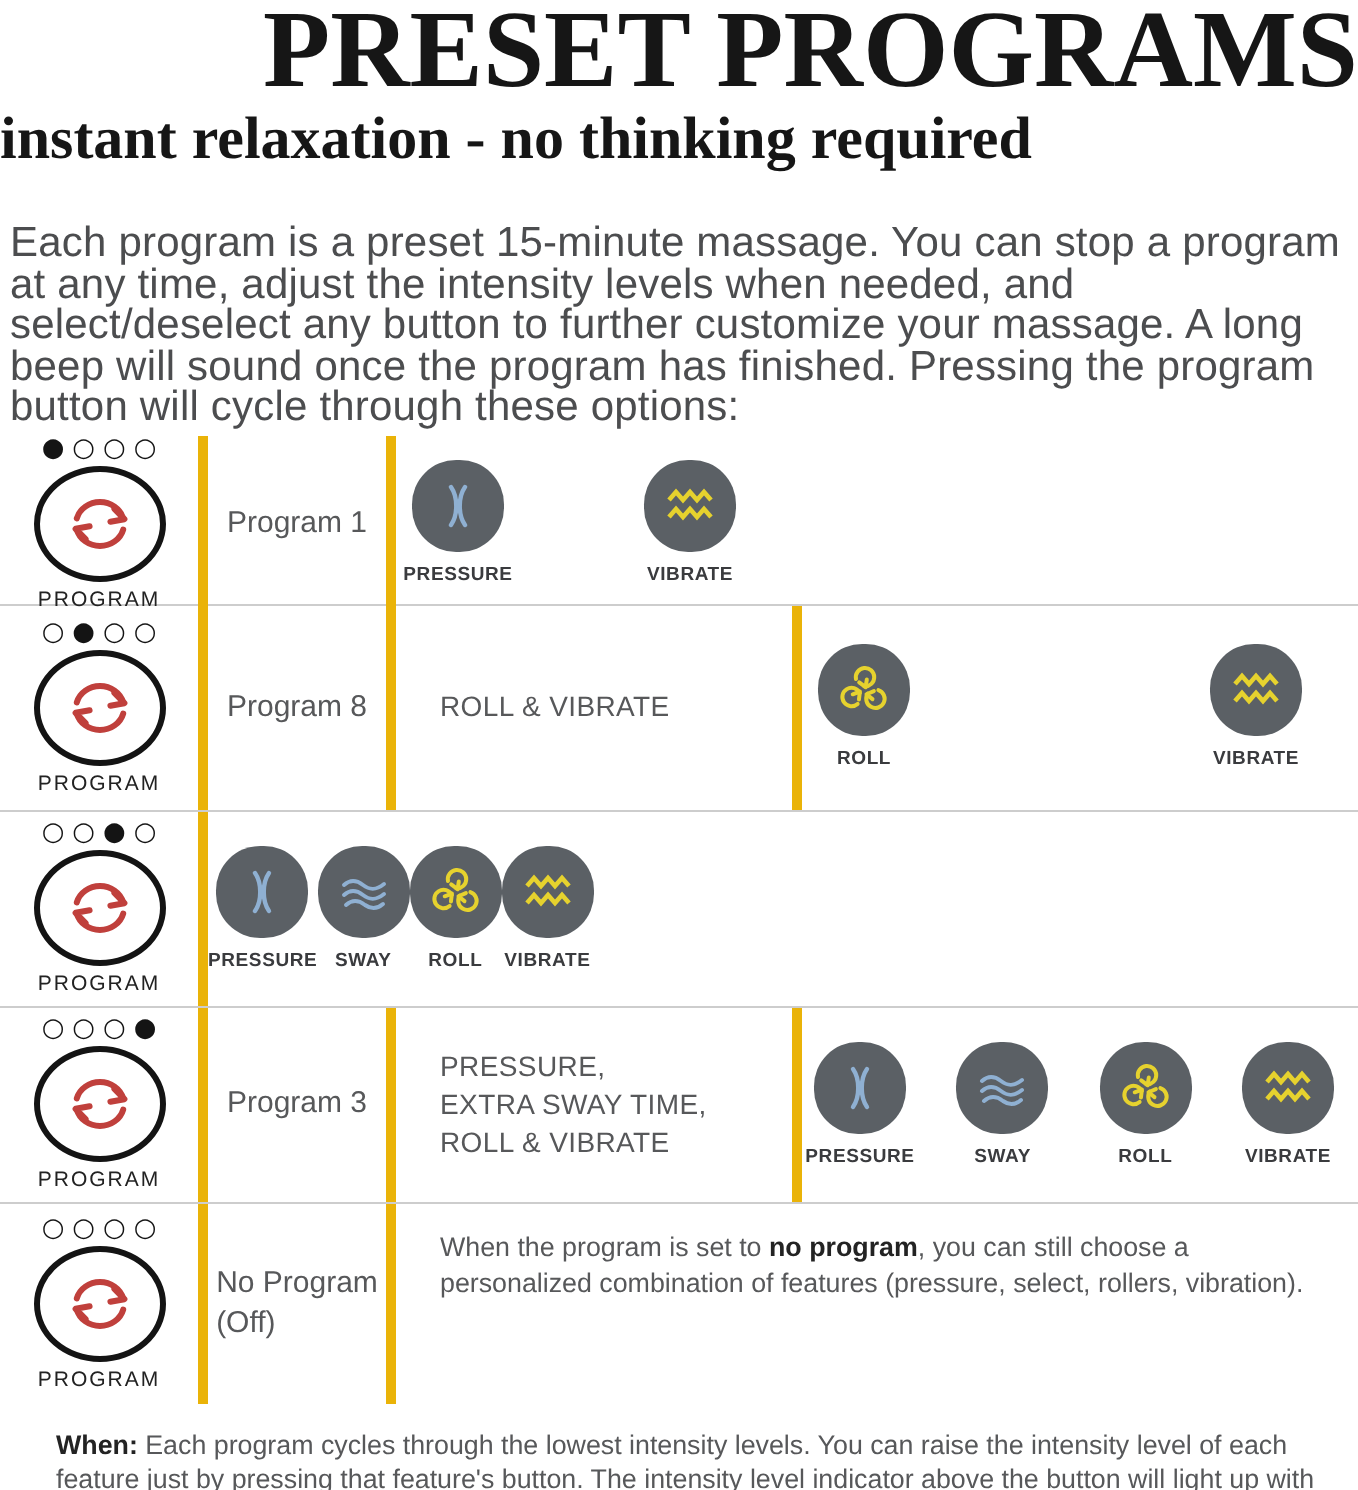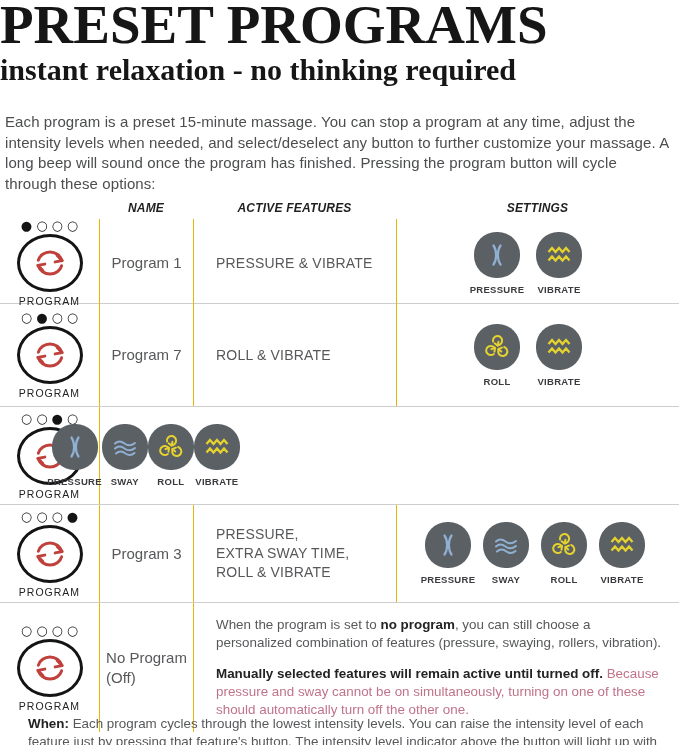--- a/index.html
+++ b/index.html
@@ -5,48 +5,48 @@
   html,body { margin:0; padding:0; }
   body {
     width:679px; height:745px; overflow:hidden;
     background:#ffffff;
     font-family:"Liberation Sans", sans-serif;
     color:#4c4d4f;
   }
   .title {
     font-family:"Liberation Serif", serif;
     font-weight:bold; font-size:55px; line-height:50px;
-    text-align:left; color:#161616; letter-spacing:0;
+    text-align:right; color:#161616; letter-spacing:0;
     margin:0;
   }
   .subtitle {
     font-family:Liberation Serif, serif;
     font-weight:bold; font-size:30px; line-height:34px;
     text-align:left; color:#161616; margin-top:3px;
   }
   .intro {
-    font-size:15px; line-height:20.6px; color:#4c4d4f;
+    font-size:21px; line-height:20.6px; color:#4c4d4f;
     margin:25px 8px 0 5px; letter-spacing:0.1px;
   }
 
   
   .ptable { margin-top:3px; }
   .thead {
     display:grid; grid-template-columns:99px 94px 203px 283px;
     height:22px; align-items:center; text-align:center;
     font-size:12px; font-style:italic; font-weight:bold; color:#1f1f1f;
     letter-spacing:0.2px;
   }
   .row {
     display:grid; grid-template-columns:99px 94px 203px 283px;
     border-bottom:1px solid #cdcdcd;
   }
   .row.last { grid-template-columns:99px 94px 486px; border-bottom:none; }
   .r1{height:84px} .r2{height:102px} .r3{height:97px} .r4{height:97px} .r5{height:100px}
-  .vline { border-left:1px solid #eab308; }
+  .vline { border-left:5px solid #eab308; }
 
   .prog-cell { display:flex; flex-direction:column; align-items:center; justify-content:center; }
   .dots {
     font-family:"DejaVu Sans", sans-serif; font-size:13px; line-height:13px;
     letter-spacing:4px; margin-right:-4px; color:#141414;
   }
   .prog-btn {
     width:60px; height:52px; border:3.5px solid #141414; border-radius:50%;
     display:flex; align-items:center; justify-content:center; margin-top:2px;
     background:#fff; box-sizing:content-box;
@@ -55,21 +55,21 @@
 
   .name-cell {
     display:flex; align-items:center; justify-content:center;
     font-size:15px; color:#57585a; line-height:20px; white-space:pre-line;
   }
   .feat-cell {
     display:flex; align-items:center;
     font-size:14px; color:#57585a; padding-left:22px;
     line-height:19px; letter-spacing:0.2px; white-space:pre-line;
   }
-  .set-cell { display:flex; align-items:center; justify-content:center; }
+  .set-cell { display:flex; align-items:center; justify-content:space-between; }
   .set-cell.two { margin-right:20px; }
   .set-cell.four { margin-right:6px; }
   .tile { width:58px; display:flex; flex-direction:column; align-items:center; }
   .set-cell.two .tile { width:62px; }
   .blob {
     width:46px; height:46px; background:#5b6065; border-radius:48%;
     display:flex; align-items:center; justify-content:center;
   }
   .tile-label {
     margin-top:6px; font-size:9.5px; font-weight:bold;
@@ -136,39 +136,32 @@
   </defs>
 </svg>
 
 <h1 class="title">PRESET PROGRAMS</h1>
 <div class="subtitle">instant relaxation - no thinking required</div>
 
 <p class="intro">Each program is a preset 15-minute massage. You can stop a program at any time, adjust the intensity levels when needed, and select/deselect any button to further customize your massage. A long beep will sound once the program has finished. Pressing the program button will cycle through these options:</p>
 
 <div class="ptable">
 
-  <div class="thead">
-    <div></div>
-    <div>NAME</div>
-    <div>ACTIVE FEATURES</div>
-    <div>SETTINGS</div>
-  </div>
 
   <div class="row r1">
     <div class="prog-cell">
       <div class="dots">●○○○</div>
       <div class="prog-btn">
         <svg width="40" height="36" viewBox="0 0 40 36">
             <use href="#def-cycle"></use>
           </svg>
       </div>
       <div class="prog-label">PROGRAM</div>
     </div>
     <div class="name-cell vline">Program 1</div>
-    <div class="feat-cell vline">PRESSURE &amp; VIBRATE</div>
     <div class="set-cell two vline">
       <div class="tile">
         <div class="blob">
           <svg width="30" height="30" viewBox="0 0 30 30">
               <use href="#def-pressure"></use>
             </svg>
         </div>
         <span class="tile-label">PRESSURE</span>
       </div>
       <div class="tile">
@@ -185,21 +178,21 @@
   <div class="row r2">
     <div class="prog-cell">
       <div class="dots">○●○○</div>
       <div class="prog-btn">
         <svg width="40" height="36" viewBox="0 0 40 36">
             <use href="#def-cycle"></use>
           </svg>
       </div>
       <div class="prog-label">PROGRAM</div>
     </div>
-    <div class="name-cell vline">Program 7</div>
+    <div class="name-cell vline">Program 8</div>
     <div class="feat-cell vline">ROLL &amp; VIBRATE</div>
     <div class="set-cell two vline">
       <div class="tile">
         <div class="blob">
           <svg width="30" height="30" viewBox="0 0 30 30">
               <use href="#def-roll"></use>
             </svg>
         </div>
         <span class="tile-label">ROLL</span>
       </div>
@@ -316,20 +309,19 @@
       <div class="prog-btn">
         <svg width="40" height="36" viewBox="0 0 40 36">
             <use href="#def-cycle"></use>
           </svg>
       </div>
       <div class="prog-label">PROGRAM</div>
     </div>
     <div class="name-cell vline">No Program
 (Off)</div>
     <div class="off-cell vline">
-      <p><span>When the program is set to </span><span class="b">no program</span><span>, you can still choose a personalized combination of features (pressure, swaying, rollers, vibration).</span></p>
-      <p><span class="b">Manually selected features will remain active until turned off.</span><span class="pink"> Because pressure and sway cannot be on simultaneously, turning on one of these should automatically turn off the other one.</span></p>
+      <p><span>When the program is set to </span><span class="b">no program</span><span>, you can still choose a personalized combination of features (pressure, select, rollers, vibration).</span></p>
     </div>
   </div>
 
 </div>
 
 <p class="footnote"><span class="b">When:</span><span> Each program cycles through the lowest intensity levels. You can raise the intensity level of each feature just by pressing that feature's button. The intensity level indicator above the button will light up with the new intensity level.</span></p>
 
 </body></html>

